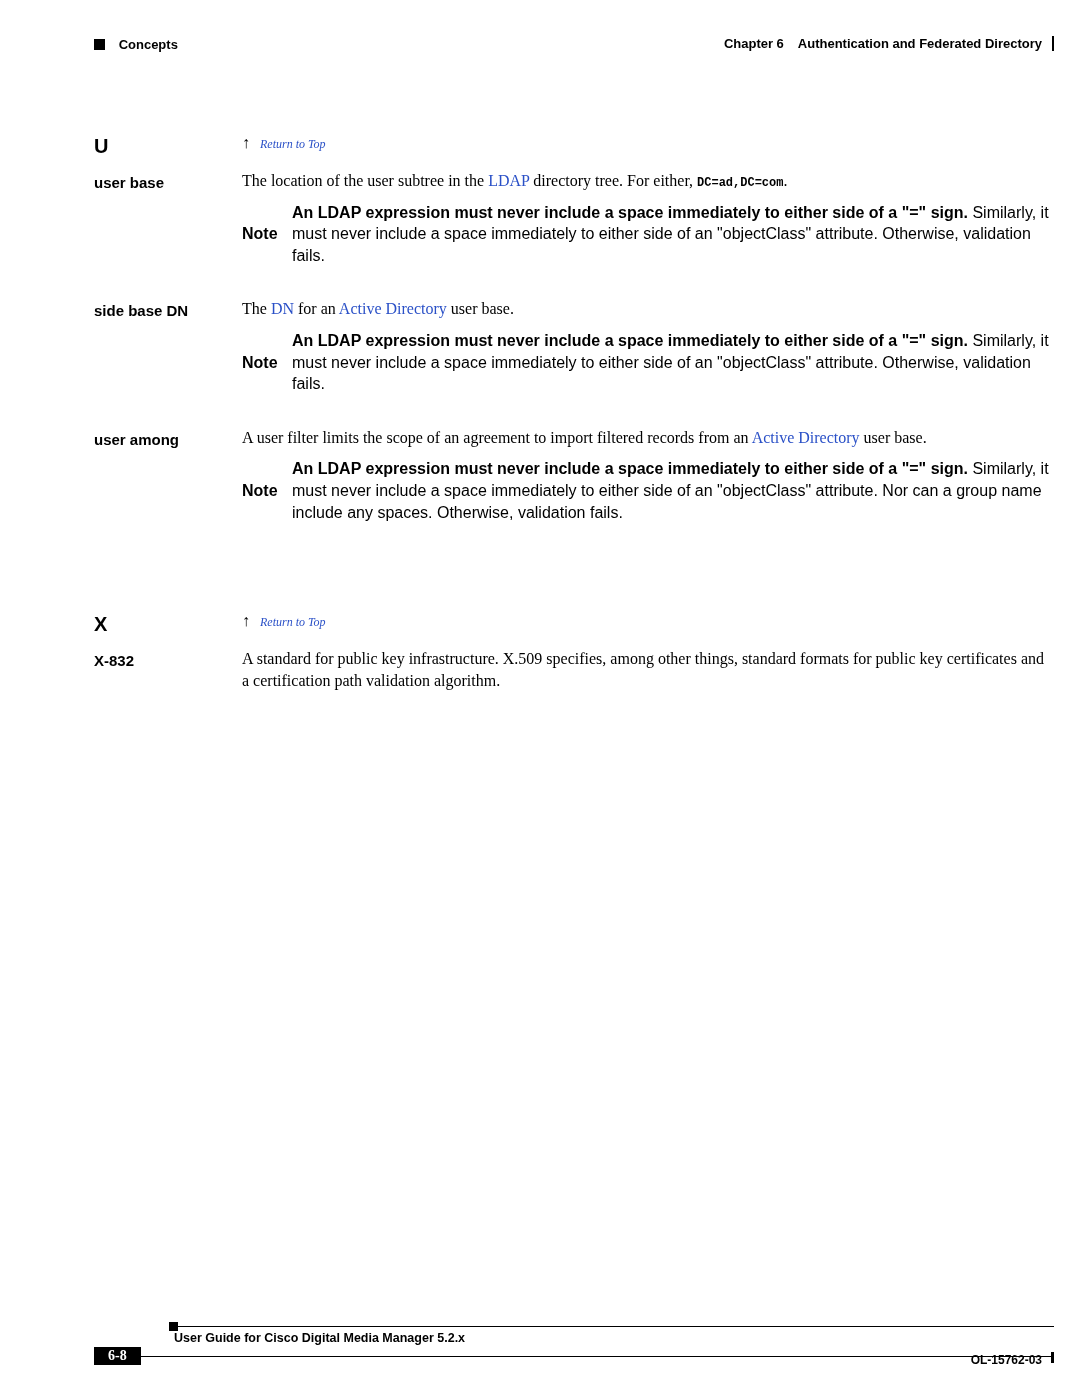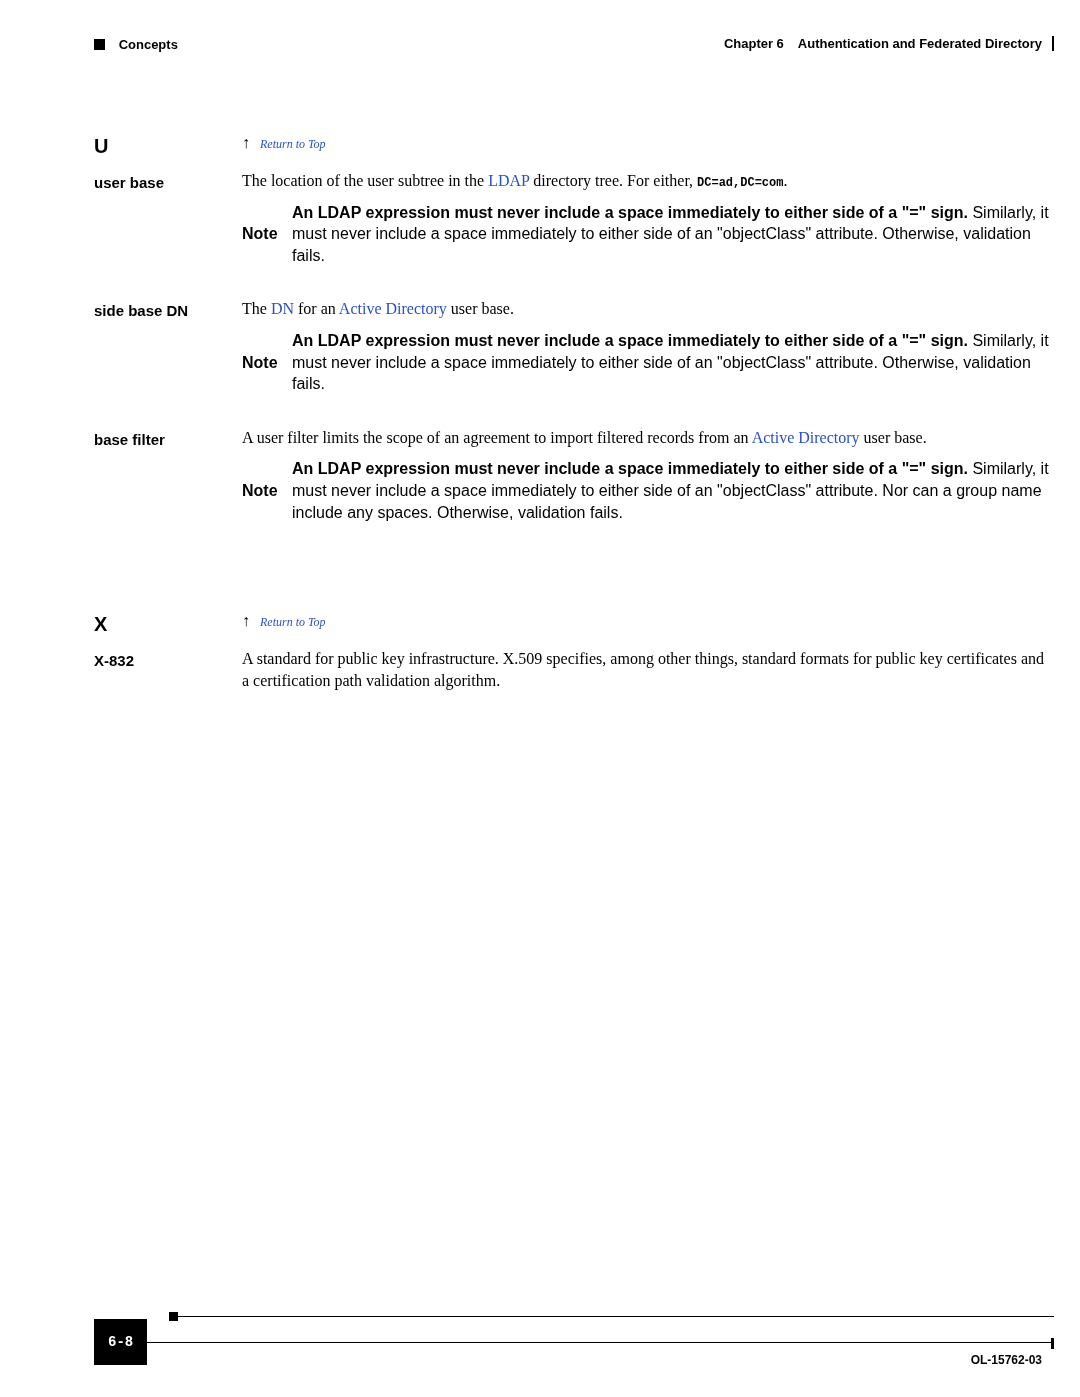--- a/index.html
+++ b/index.html
@@ -124,24 +124,24 @@
     padding-top:4px;
   }
   .foot-bar {
     display:flex;
     align-items:center;
     margin-top:2px;
   }
   .page-black {
     background:#000;
     color:#fff;
-    font-family: Liberation Mono, monospace;
+    font-family: Liberation Serif, serif;
     font-weight:bold;
     font-size:14px;
-    padding:15px 14px;
+    padding:1px 14px;
   }
   .foot-rule-bottom {
     flex:1;
     border-top:1px solid #000;
     position:relative;
     margin-left:0;
   }
   .foot-rule-bottom .tick {
     position:absolute; right:0; top:-5px;
     width:3px; height:11px; background:#000;
@@ -196,21 +196,21 @@
     <div class="def-col">
       <span>The </span><a href="#" class="doclink">DN</a><span> for an </span><a href="#" class="doclink">Active Directory</a><span> user base.</span>
       <div class="note-row">
         <div class="note-label">Note</div>
         <div class="note-text"><span class="bold">An LDAP expression must never include a space immediately to either side of a "=" sign.</span><span> Similarly, it must never include a space immediately to either side of an "objectClass" attribute. Otherwise, validation fails.</span></div>
       </div>
     </div>
   </div>
 
   <div class="row">
-    <div class="term-col">base filter</div>
+    <div class="term-col">user among</div>
     <div class="def-col">
       <span>A user filter limits the scope of an agreement to import filtered records from an </span><a href="#" class="doclink">Active Directory</a><span> user base.</span>
       <div class="note-row">
         <div class="note-label">Note</div>
         <div class="note-text"><span class="bold">An LDAP expression must never include a space immediately to either side of a "=" sign.</span><span> Similarly, it must never include a space immediately to either side of an "objectClass" attribute. Nor can a group name include any spaces. Otherwise, validation fails.</span></div>
       </div>
     </div>
   </div>
 
   <div class="section-gap"></div>
@@ -225,20 +225,21 @@
 
   <div class="row">
     <div class="term-col">X-832</div>
     <div class="def-col">A standard for public key infrastructure. X.509 specifies, among other things, standard formats for public key certificates and a certification path validation algorithm.</div>
   </div>
 
   <div class="footer">
     <div class="foot-rule-top">
       <span class="foot-sq-small"></span>
     </div>
+    <div class="guide-title">User Guide for Cisco Digital Media Manager 5.2.x</div>
     <div class="foot-bar">
       <div class="page-black">6-8</div>
       <div class="foot-rule-bottom">
           <span class="tick"></span>
         </div>
     </div>
     <div class="doc-id">OL-15762-03</div>
   </div>
 
 </div>

